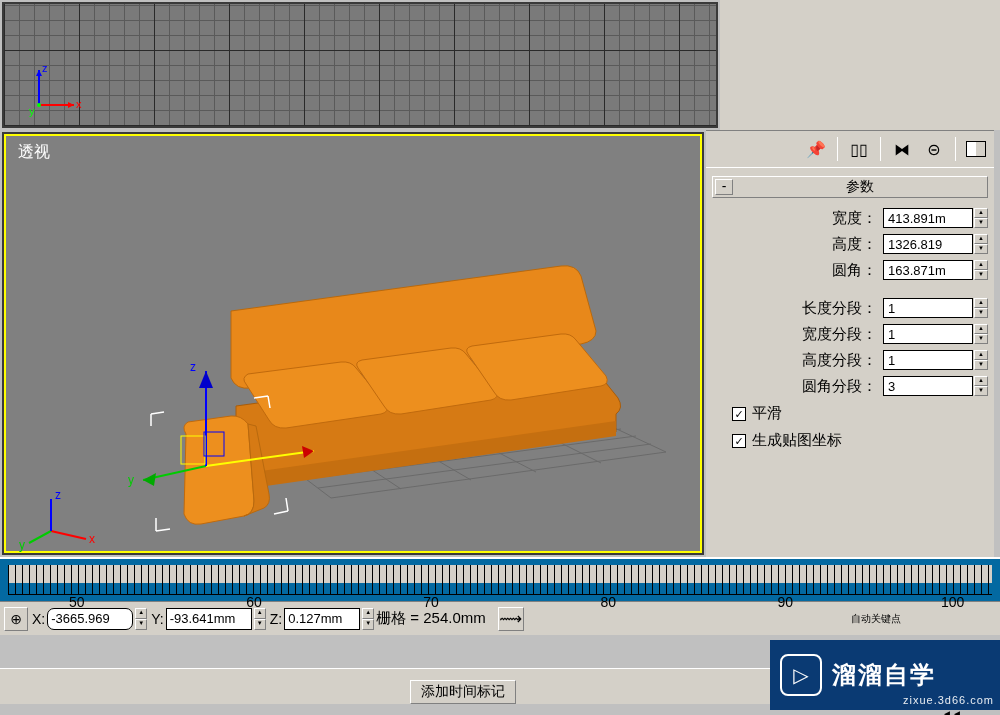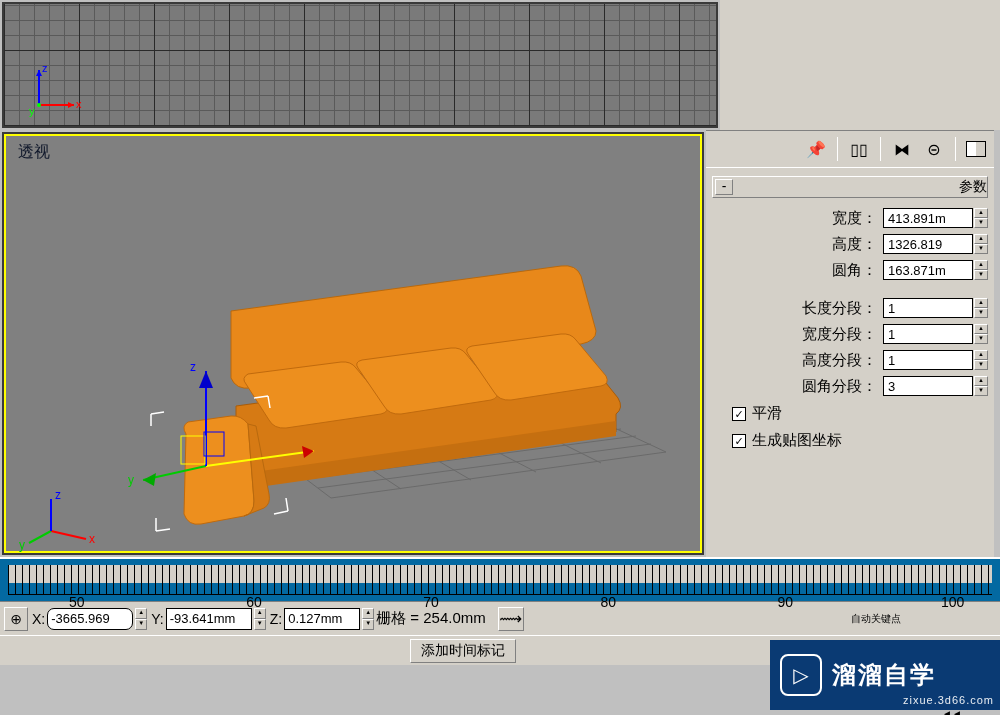--- a/index.html
+++ b/index.html
@@ -7,30 +7,30 @@
 
 .top-area { display: flex; height: 130px; }
 .viewport-top { flex: 1; background: #7a7a7a; border: 2px solid #3a3a3a; position: relative; margin: 2px; }
 .viewport-top .grid { position: absolute; inset: 0; background-image: repeating-linear-gradient(0deg, #5a5a5a 0, #5a5a5a 1px, transparent 1px, transparent 15px), repeating-linear-gradient(90deg, #5a5a5a 0, #5a5a5a 1px, transparent 1px, transparent 15px); background-position: 0 0; }
 .viewport-top .grid-major { position: absolute; inset: 0; background-image: repeating-linear-gradient(0deg, #2a2a2a 0, #2a2a2a 1px, transparent 1px, transparent 75px), repeating-linear-gradient(90deg, #2a2a2a 0, #2a2a2a 1px, transparent 1px, transparent 75px); }
 .right-panel-top { width: 280px; background: #d4d0c8; }
 
 .main-area { display: flex; height: 427px; }
 .viewport-main { width: 702px; background: #808080; border: 2px solid #3a3a3a; margin: 2px; position: relative; }
 .viewport-inner { position: absolute; inset: 0; border: 2px solid #ffff00; }
-.viewport-label { position: absolute; top: 6px; left: 12px; color: #0f172a; font-size: 16px; }
+.viewport-label { position: absolute; top: 6px; left: 12px; color: #ffffff; font-size: 16px; }
 
 .right-panel { width: 288px; background: #d4d0c8; display: flex; flex-direction: column; }
 .toolbar-row { height: 38px; border-top: 1px solid #808080; border-bottom: 1px solid #fff; display: flex; align-items: center; justify-content: flex-end; gap: 10px; padding: 0 8px; background: #d4d0c8; }
 .tool-icon { width: 22px; height: 22px; display: flex; align-items: center; justify-content: center; color: #000; }
 .tool-sep { width: 1px; height: 24px; background: #808080; border-right: 1px solid #fff; }
 
 .panel-header { height: 22px; background: #d4d0c8; border: 1px solid #808080; border-top-color: #fff; border-left-color: #fff; display: flex; align-items: center; margin: 8px 6px 0 6px; }
 .panel-collapse { width: 18px; height: 16px; background: #d4d0c8; border: 1px solid #808080; border-top-color: #fff; border-left-color: #fff; text-align: center; line-height: 12px; font-size: 14px; margin-left: 2px; }
-.panel-title { flex: 1; text-align: right; font-size: 14px; }
+.panel-title { flex: 1; text-align: center; font-size: 14px; }
 
 .params-body { padding: 10px 6px; }
 .param-row { display: flex; align-items: center; margin-bottom: 6px; justify-content: flex-end; }
 .param-label { font-size: 15px; color: #000; margin-right: 6px; white-space: nowrap; }
 .param-input { width: 90px; height: 20px; background: #fff; border: 1px solid #000; font-size: 13px; padding: 0 4px; font-family: Arial; }
 .spinner { width: 14px; display: flex; flex-direction: column; margin-left: 1px; }
 .spinner-btn { width: 14px; height: 10px; background: #d4d0c8; border: 1px solid #808080; border-top-color: #fff; border-left-color: #fff; font-size: 6px; line-height: 6px; text-align: center; }
 .param-gap { height: 12px; }
 .checkbox-row { display: flex; align-items: center; margin: 8px 0 4px 20px; }
 .checkbox { width: 14px; height: 14px; background: #fff; border: 1px solid #000; margin-right: 6px; text-align: center; line-height: 12px; font-size: 11px; }
@@ -44,21 +44,21 @@
 .status-area { height: 34px; display: flex; align-items: center; background: #d4d0c8; padding: 0 4px; gap: 2px; border-top: 1px solid #808080; }
 .coord-icon { width: 24px; height: 24px; border: 1px solid #808080; border-top-color: #fff; border-left-color: #fff; background: #d4d0c8; text-align: center; line-height: 22px; font-size: 14px; }
 .coord-label { font-size: 14px; margin-left: 2px; }
 .coord-input { background: #fff; border: 1px solid #000; height: 22px; font-size: 13px; padding: 0 3px; font-family: Arial; }
 .coord-spinner { width: 12px; display: flex; flex-direction: column; }
 .coord-spin-btn { width: 12px; height: 11px; background: #d4d0c8; border: 1px solid #808080; border-top-color: #fff; border-left-color: #fff; font-size: 6px; line-height: 7px; text-align: center; }
 .grid-text { font-size: 15px; }
 .lock-icon { width: 26px; height: 24px; border: 1px solid #808080; border-top-color: #fff; border-left-color: #fff; margin-left: 10px; text-align: center; line-height: 22px; }
 .status-right { font-size: 10px; margin-left: auto; }
 
-.bottom-area { height: 30px; display: flex; align-items: center; background: #d4d0c8; padding-left: 410px; border-top: 1px solid #fff; }
+.bottom-area { height: 36px; display: flex; align-items: flex-end; background: #d4d0c8; padding-left: 410px; border-top: 1px solid #fff; margin-top: 33px; }
 .time-tag { height: 24px; background: #d4d0c8; border: 1px solid #808080; border-top-color: #fff; border-left-color: #fff; padding: 2px 10px; font-size: 14px; }
 .bottom-right { margin-left: auto; font-size: 15px; padding-right: 40px; }
 
 .watermark { position: absolute; right: 0; bottom: 5px; width: 230px; height: 70px; background: #0a3a73; color: #fff; display: flex; align-items: center; padding: 0 10px; z-index: 100; }
 .wm-logo { width: 42px; height: 42px; border: 2px solid #fff; border-radius: 8px; display: flex; align-items: center; justify-content: center; font-size: 20px; margin-right: 10px; }
 .wm-text { font-size: 24px; font-weight: bold; letter-spacing: 2px; }
 .wm-url { position: absolute; right: 6px; bottom: 4px; font-size: 11px; opacity: 0.9; letter-spacing: 1px; }
 
 .nav-btns { position: absolute; right: 8px; bottom: 8px; display: flex; gap: 4px; z-index: 50; }
 .nav-btn { width: 24px; height: 18px; background: #d4d0c8; border: 1px solid #808080; border-top-color: #fff; border-left-color: #fff; font-size: 10px; text-align: center; line-height: 16px; }

